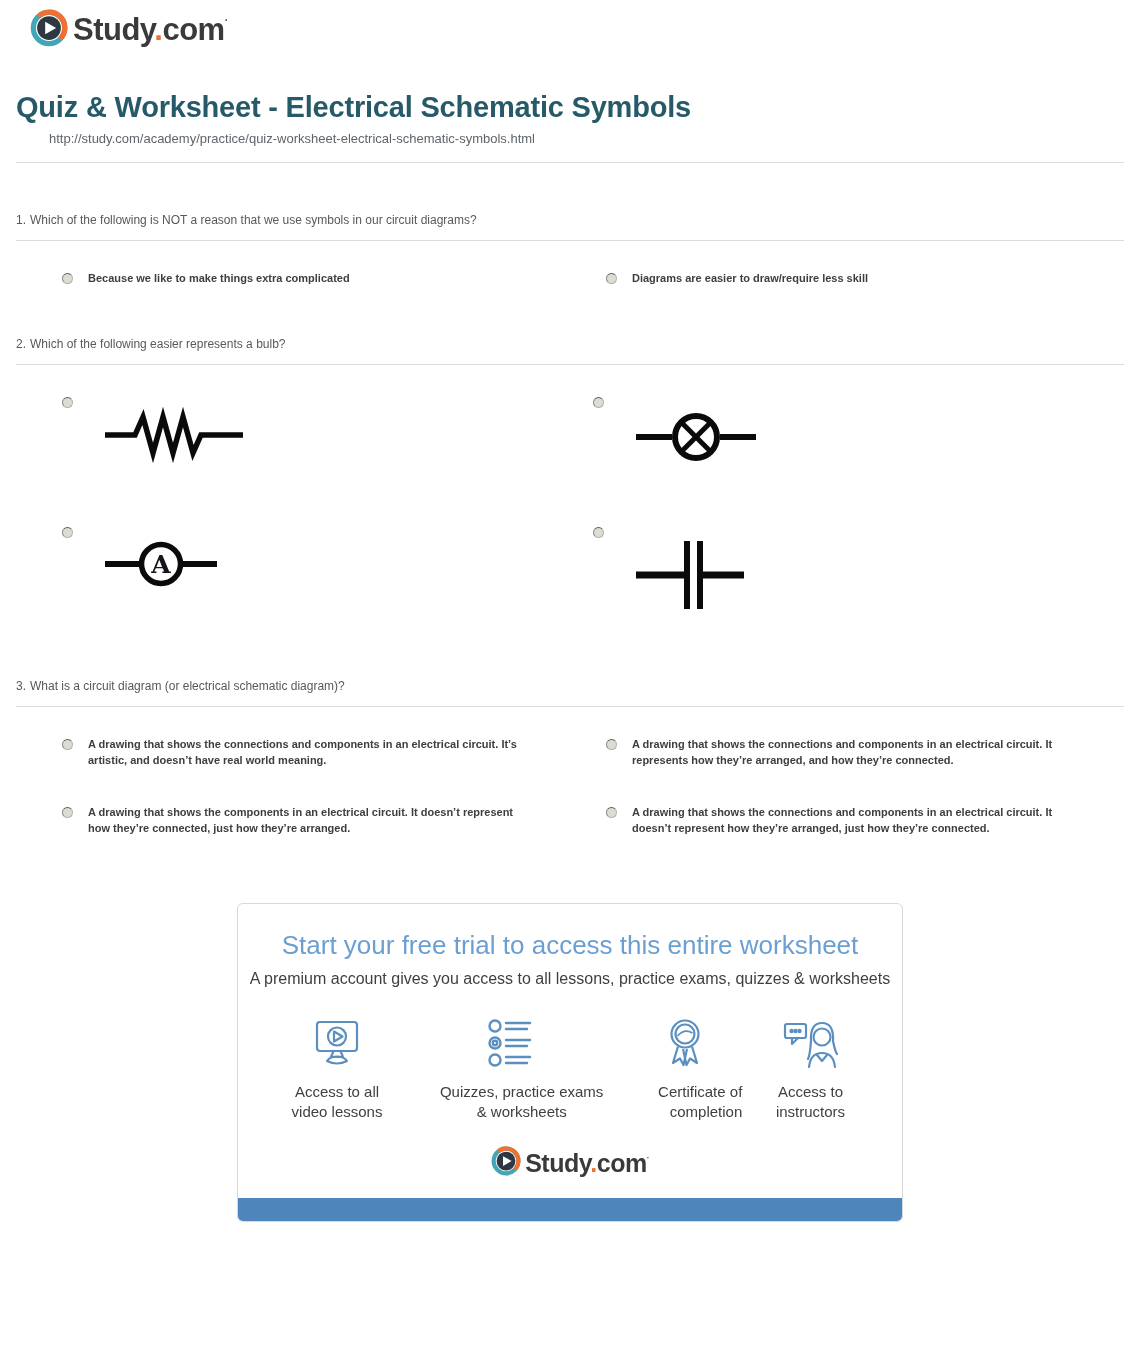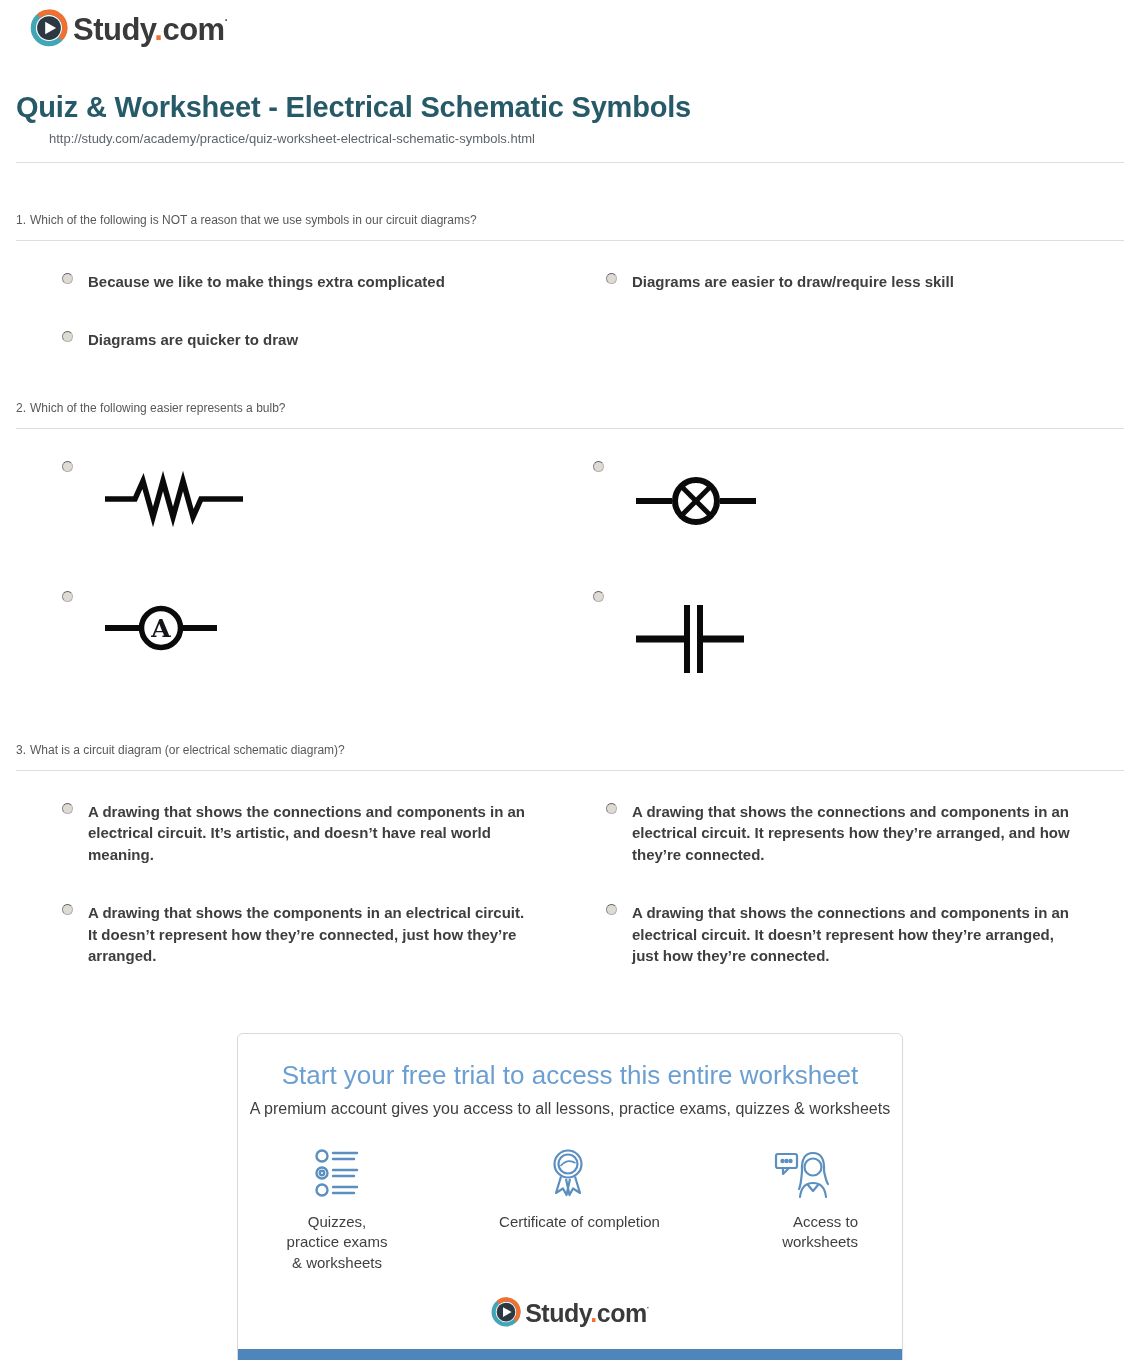--- a/index.html
+++ b/index.html
@@ -32,21 +32,21 @@
     margin: 30px 0 0 46px; row-gap: 36px; column-gap: 26px;
   }
   .answer-option { display: flex; align-items: flex-start; }
   .radio {
     flex: none; width: 11px; height: 11px; border-radius: 50%;
     background: #dedbd5; border: 1px solid #b5b2ac;
     border-top-color: #5d5d5d; border-left-color: #8a8a86;
     margin-top: 2px;
   }
   .answer-label {
-    margin-left: 15px; font-size: 15px; font-weight: bold; color: #3e3e3e;
+    margin-left: 15px; font-size: 11px; font-weight: bold; color: #3e3e3e;
     line-height: 1.45; max-width: 445px;
   }
   .q1-block { margin-bottom: 26px; }
 
   
   .symbols-grid {
     display: grid; grid-template-columns: 1fr 1fr;
     margin: 30px 0 0 46px; row-gap: 26px;
   }
   .symbol-option { display: flex; align-items: flex-start; min-height: 104px; }
@@ -112,24 +112,20 @@
     <hr class="q-rule">
     <div class="answers-grid">
       <div class="answer-option">
         <span class="radio"></span>
         <span class="answer-label">Because we like to make things extra complicated</span>
       </div>
       <div class="answer-option">
         <span class="radio"></span>
         <span class="answer-label">Diagrams are easier to draw/require less skill</span>
       </div>
-      <div class="answer-option">
-        <span class="radio"></span>
-        <span class="answer-label">Diagrams are quicker to draw</span>
-      </div>
     </div>
   </div>
 
   <div class="q2-block">
     <div class="question-heading"><span class="q-num">2.</span><span>Which of the following easier represents a bulb?</span></div>
     <hr class="q-rule">
     <div class="symbols-grid">
 
       <div class="symbol-option">
         <span class="radio"></span>
@@ -202,20 +198,32 @@
       </div>
     </div>
   </div>
 
   <div class="trial-box">
     <div class="trial-heading">Start your free trial to access this entire worksheet</div>
     <div class="trial-subheading">A premium account gives you access to all lessons, practice exams, quizzes &amp; worksheets</div>
 
     <div class="features-row">
 
+      <div class="feature">
+        <span class="feature-icon">
+          <svg width="56" height="56" viewBox="0 0 56 56" fill="none" stroke="#5b8fc0" stroke-width="2.2" stroke-linecap="round" stroke-linejoin="round">
+            <rect x="8" y="7" width="40" height="29" rx="3"></rect>
+            <circle cx="28" cy="21.5" r="9"></circle>
+            <polygon points="25,16.5 33.5,21.5 25,26.5"></polygon>
+            <path d="M24.5 36 L22 42 H34 L31.5 36"></path>
+            <path d="M18 46 q10 5 20 0 q-3 -4.5 -10 -4.5 q-7 0 -10 4.5 Z"></path>
+          </svg>
+        </span>
+        <span class="feature-label">Access to all video lessons</span>
+      </div>
 
       <div class="feature">
         <span class="feature-icon">
           <svg width="56" height="56" viewBox="0 0 56 56" fill="none" stroke="#5b8fc0" stroke-width="2.4" stroke-linecap="round">
             <circle cx="13" cy="11" r="5.5"></circle>
             <line x1="24" y1="8" x2="48" y2="8"></line>
             <line x1="24" y1="14" x2="45" y2="14"></line>
             <circle cx="13" cy="28" r="5.5"></circle>
             <circle cx="13" cy="28" r="2.2"></circle>
             <line x1="24" y1="25" x2="48" y2="25"></line>
@@ -249,21 +257,21 @@
             <circle cx="10.5" cy="16" r="1.1" fill="#5b8fc0"></circle>
             <circle cx="14.5" cy="16" r="1.1" fill="#5b8fc0"></circle>
             <circle cx="18.5" cy="16" r="1.1" fill="#5b8fc0"></circle>
             <path d="M30 26 q-1 -18 11 -18 q12 0 11 18 q2 10 4 13"></path>
             <circle cx="41" cy="22" r="8.5"></circle>
             <path d="M28 52 q1.5 -14 13 -14 q11.5 0 13 14"></path>
             <path d="M30 26 q-1 14 -3 18"></path>
             <path d="M36 40 l5 6 l5 -6"></path>
           </svg>
         </span>
-        <span class="feature-label">Access to worksheets</span>
+        <span class="feature-label">Access to instructors</span>
       </div>
 
     </div>
 
     <div class="box-logo">
       <span class="logo-mark">
         <svg width="30" height="30" viewBox="0 0 40 40">
           <circle cx="20" cy="20" r="16.5" fill="none" stroke="#43a6b6" stroke-width="5.5"></circle>
           <path d="M 11 6 A 16.5 16.5 0 0 1 33.5 29.5" fill="none" stroke="#f26f2f" stroke-width="5.5" stroke-linecap="round"></path>
           <circle cx="20" cy="20" r="12.5" fill="#2e3842"></circle>

